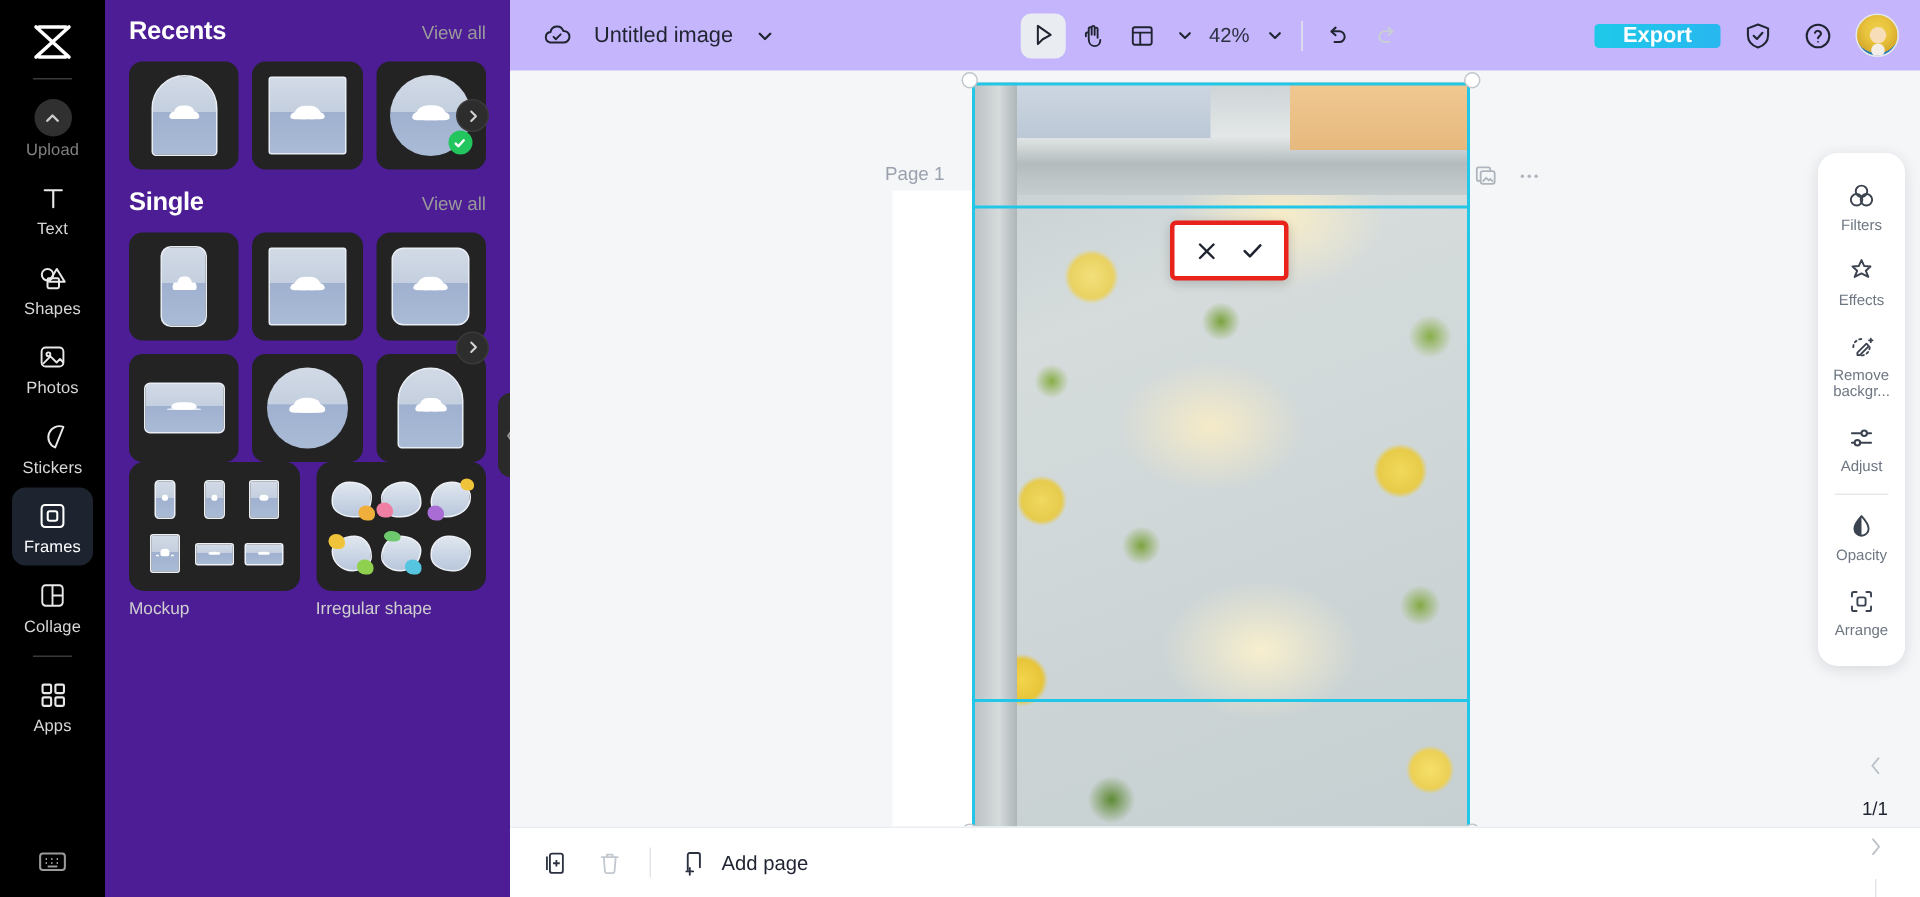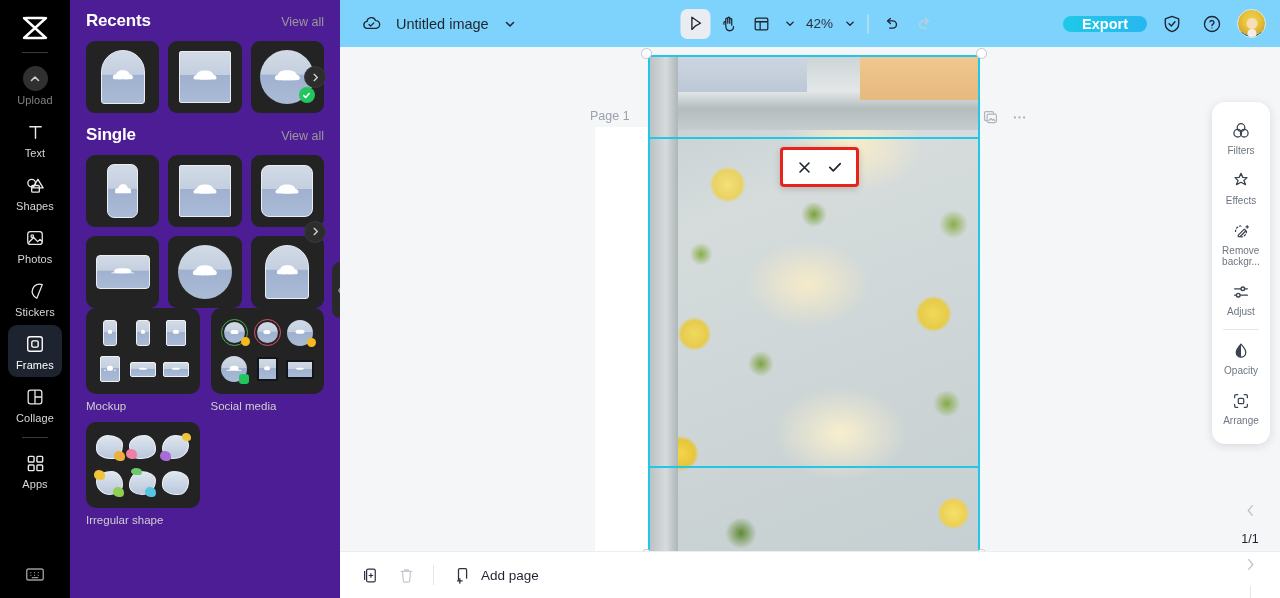--- a/index.html
+++ b/index.html
@@ -107,33 +107,33 @@
   .panel-collapse {
     position: absolute; right: -9px; top: 262px; width: 17px; height: 56px;
     background: #2a2a2a; border-radius: 9px; display:flex; align-items:center; justify-content:center;
     color:#9a9a9a; font-size:11px; cursor:pointer; z-index: 20;
   }
 
   
   .main { flex: 1; display: flex; flex-direction: column; background: #f4f6f8; position: relative; }
 
   .topbar {
-    height: 47px; background: #7dd3fc; display: flex; align-items: center;
+    height: 47px; background: #c4b5fd; display: flex; align-items: center;
     padding: 0 14px 0 16px; gap: 10px; position: relative; z-index: 30;
   }
   .doc-title { font-size: 14.5px; color: #1f2430; }
   .tb-ico { width: 30px; height: 30px; display:flex; align-items:center; justify-content:center; cursor:pointer; border-radius:7px; color:#2b3140;}
   .tb-ico.sel { background: #e9edf2; }
   .tb-center { position:absolute; left:50%; transform:translateX(-50%); display:flex; align-items:center; gap:3px; }
   .zoom-val { font-size: 13.5px; color:#2b3140; min-width: 34px; text-align:center; }
   .vdiv { width:1px; height:20px; background:#e2e6ea; margin: 0 5px; }
   .spacer { flex: 1; }
   .export-btn {
     background: linear-gradient(90deg,#1ec9e8,#28b7f0);
-    color:#fff; font-size:14.5px; font-weight:bold; border:none; border-radius:9px;
+    color:#fff; font-size:14.5px; font-weight:bold; border:none; border-radius:3px;
     padding: 0 19px; cursor:pointer;
   }
   .avatar {
     width: 29px; height: 29px; border-radius: 50%; cursor:pointer; overflow:hidden;
     background: radial-gradient(circle at 50% 38%, #f0d24a 0%, #e8c23c 40%, #d6a92c 70%, #2a7fb8 71%, #1f6fa5 100%);
     position: relative; border:1px solid #e4e7ea;
   }
   .avatar::after{
     content:''; position:absolute; left:50%; top:30%; transform:translateX(-50%);
     width:11px; height:11px; border-radius:50%; background:#f7ddb8;
@@ -393,46 +393,20 @@
           <div class="mini pm-phone"></div>
             <div class="mini pm-phone"></div>
             <div class="mini pm-tall"></div>
           <div class="mini pm-tall"></div>
             <div class="mini pm-land"></div>
             <div class="mini pm-land"></div>
         </div>
         <div class="pack-label">Mockup</div>
       </div>
 
-      <div class="pack-card">
-        <div class="pack-box">
-          <div class="pm ring" style="border:1.6px solid #4caf50">
-              <div class="mini pm-circ" style="width:21px;height:21px"></div>
-              <span class="dot-y"></span>
-            </div>
-          <div class="pm ring" style="border:1.6px solid #e4506b">
-              <div class="mini pm-circ" style="width:21px;height:21px"></div>
-            </div>
-          <div class="pm">
-              <div class="mini pm-circ"></div>
-              <span class="dot-y"></span>
-            </div>
-          <div class="pm">
-              <div class="mini pm-circ"></div>
-              <span class="dot-g"></span>
-            </div>
-          <div class="pm filmstrip">
-              <div class="mini" style="width:17px;height:20px"></div>
-            </div>
-          <div class="pm filmstrip">
-              <div class="mini" style="width:24px;height:15px"></div>
-            </div>
-        </div>
-        <div class="pack-label">Social media</div>
-      </div>
 
       <div class="pack-card">
         <div class="pack-box">
           <div class="blob">
               <div class="b1"></div>
               <span class="acc" style="right:-2px;bottom:-2px;background:#f0ae3a"></span>
             </div>
           <div class="blob">
               <div class="b1" style="border-radius:60% 45% 55% 40%/48% 60% 42% 58%"></div>
               <span class="acc" style="left:-3px;bottom:0;background:#ef7fa3"></span>

